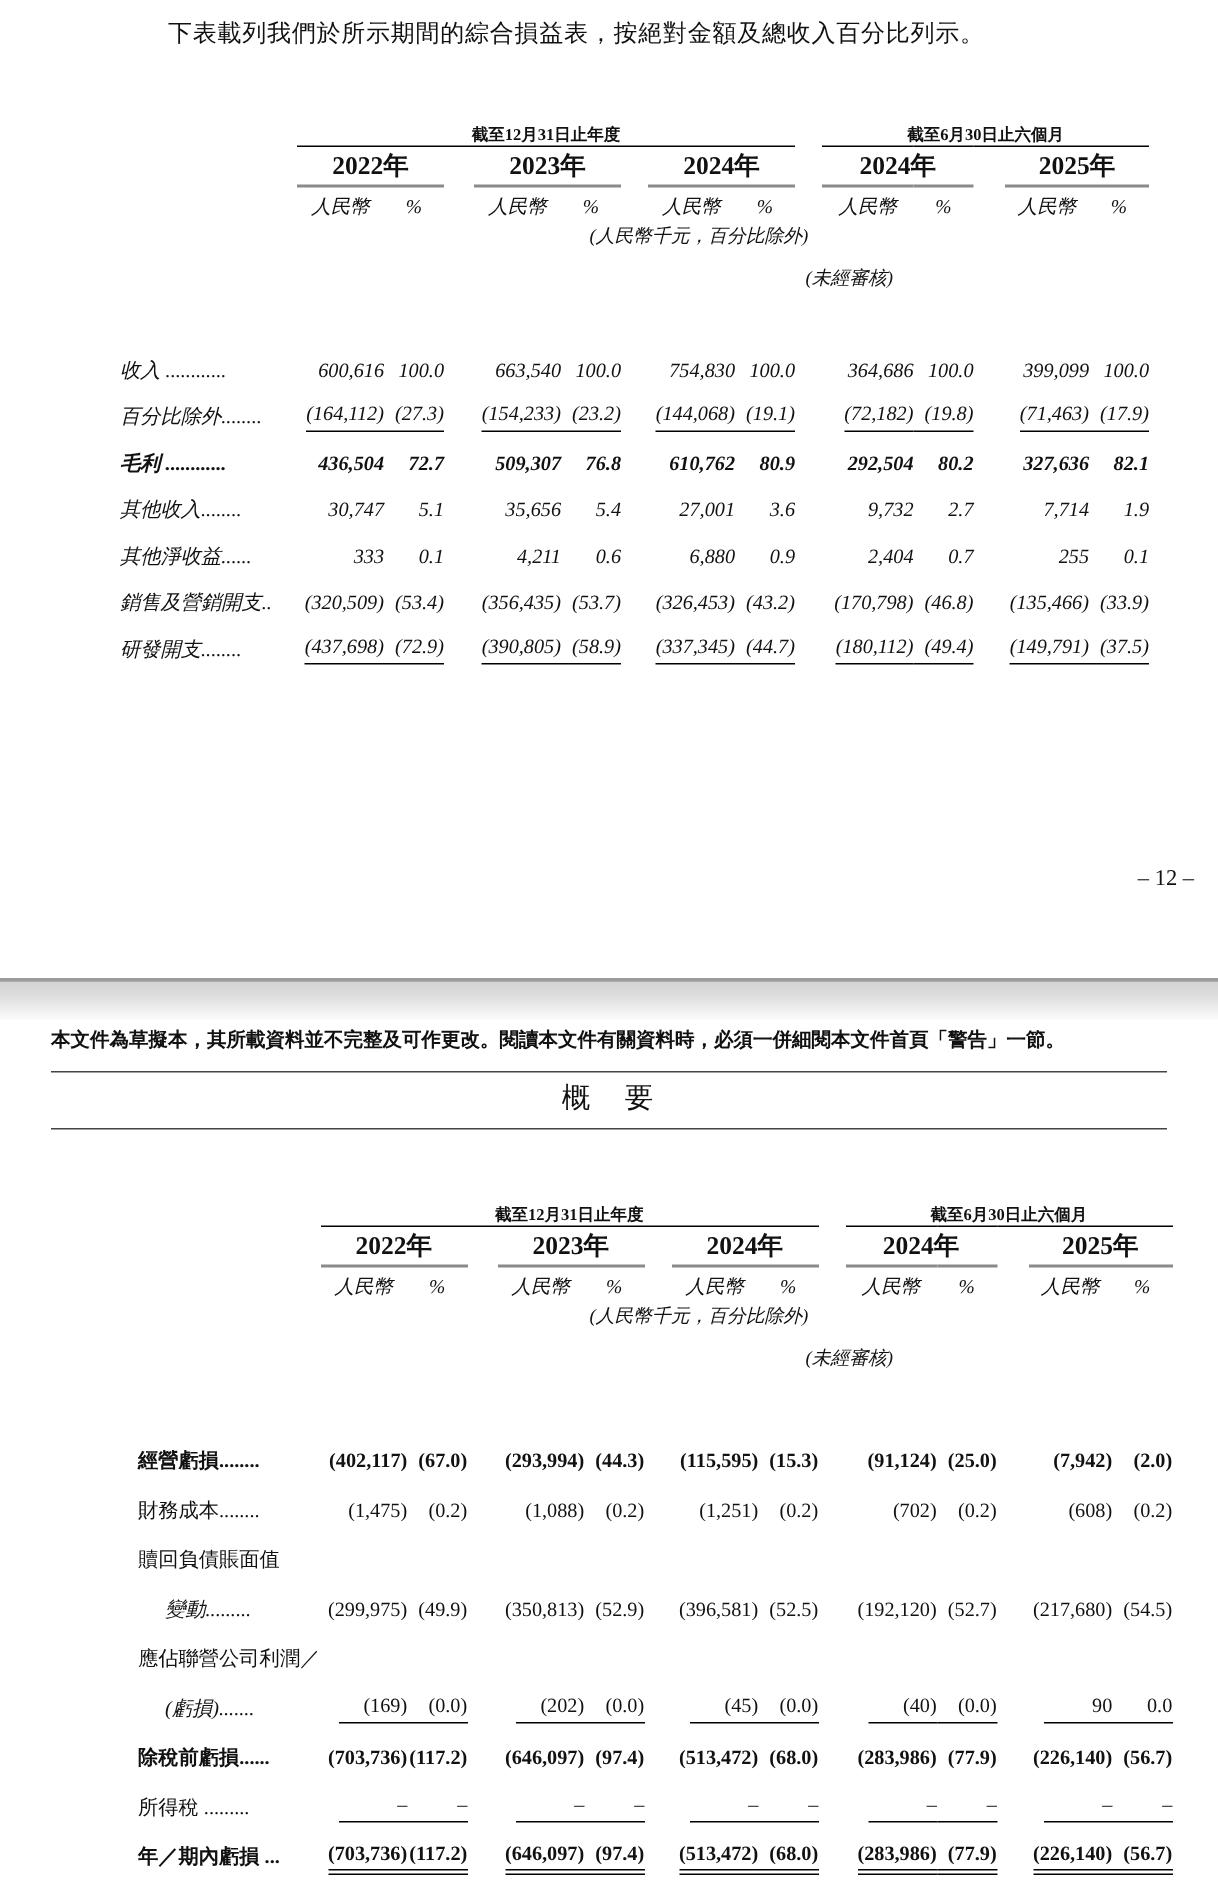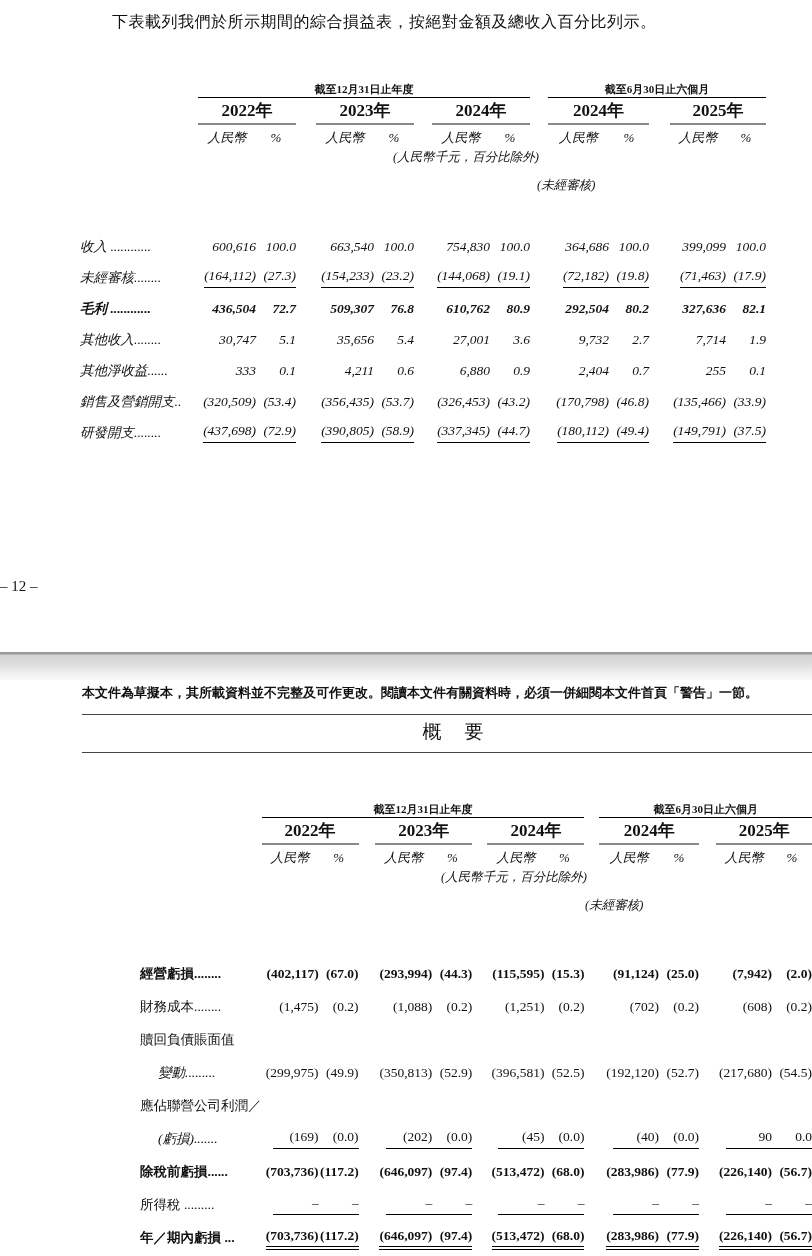--- a/index.html
+++ b/index.html
@@ -3,27 +3,27 @@
 <meta charset="utf-8">
 <style>
   html,body { margin:0; padding:0; }
   body {
     width:812px; height:1256px; background:#ffffff; overflow:hidden;
     font-family:"Liberation Serif","DejaVu Serif",serif; color:#111;
     position:relative;
   }
   .page { position:relative; background:#fff; }
   #page1 { height:652px; }
-  #page2 { height:576px;margin-left:48px; }
+  #page2 { height:576px; }
   .page-separator {
     height:28px; width:100%;
     background:linear-gradient(to bottom,#9b9b9b 0,#9b9b9b 2px,#d4d4d4 3px,#dcdcdc 40%,#efefef 75%,#fbfbfb 100%);
   }
   .intro { position:absolute; left:80px; top:12px; font-size:16px; letter-spacing:.5px; white-space:nowrap;margin-left:32px; }
-  .pagenum { position:absolute; top:578px; left:0; width:784px; text-align:left; font-size:15px; }
+  .pagenum { position:absolute; top:578px; left:0; width:784px; text-align:right; font-size:15px;padding-left:12px; }
   .disclaimer { position:absolute; left:34px; top:684px; width:750px; font-size:13px; font-weight:bold; white-space:nowrap; }
   .rule { position:absolute; left:34px; width:744px; border-top:1px solid #444; height:0; }
   .sec-title { position:absolute; left:0; top:719px; width:812px; text-align:center; font-size:19px; font-weight:normal; letter-spacing:2px; }
 
   table.fin { border-collapse:collapse; table-layout:fixed; position:absolute; left:80px; font-size:13.5px; }
   #page1 table.fin { top:75px; }
   table.fin th, table.fin td { padding:0; margin:0; }
   .grpline { border-bottom:1px solid #000; font-weight:bold; text-align:center; font-size:11px;
              height:22px; vertical-align:bottom; padding-bottom:3px; white-space:nowrap; }
   .yearline { border-bottom:2px solid #8a8a8a; font-weight:bold; text-align:center; font-size:17px;
@@ -121,21 +121,21 @@
             <td class="num">754,830</td>
             <td class="pnum">100.0</td>
             <td></td>
             <td class="num">364,686</td>
             <td class="pnum">100.0</td>
             <td></td>
             <td class="num">399,099</td>
             <td class="pnum">100.0</td>
           </tr>
           <tr>
-            <td class="lbl">未經審核........</td>
+            <td class="lbl">百分比除外........</td>
             <td class="num"><span class="u">(164,112)</span></td>
             <td class="pnum"><span class="u">(27.3)</span></td>
             <td></td>
             <td class="num"><span class="u">(154,233)</span></td>
             <td class="pnum"><span class="u">(23.2)</span></td>
             <td></td>
             <td class="num"><span class="u">(144,068)</span></td>
             <td class="pnum"><span class="u">(19.1)</span></td>
             <td></td>
             <td class="num"><span class="u">(72,182)</span></td>

